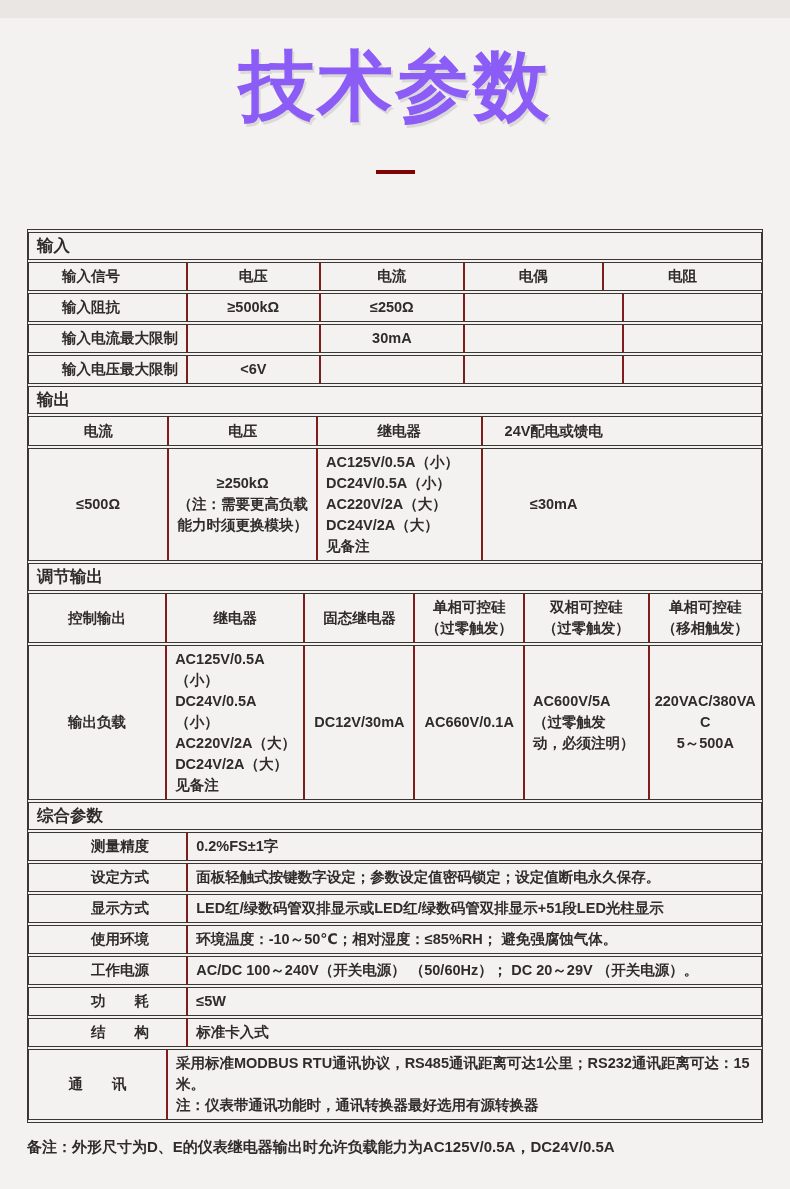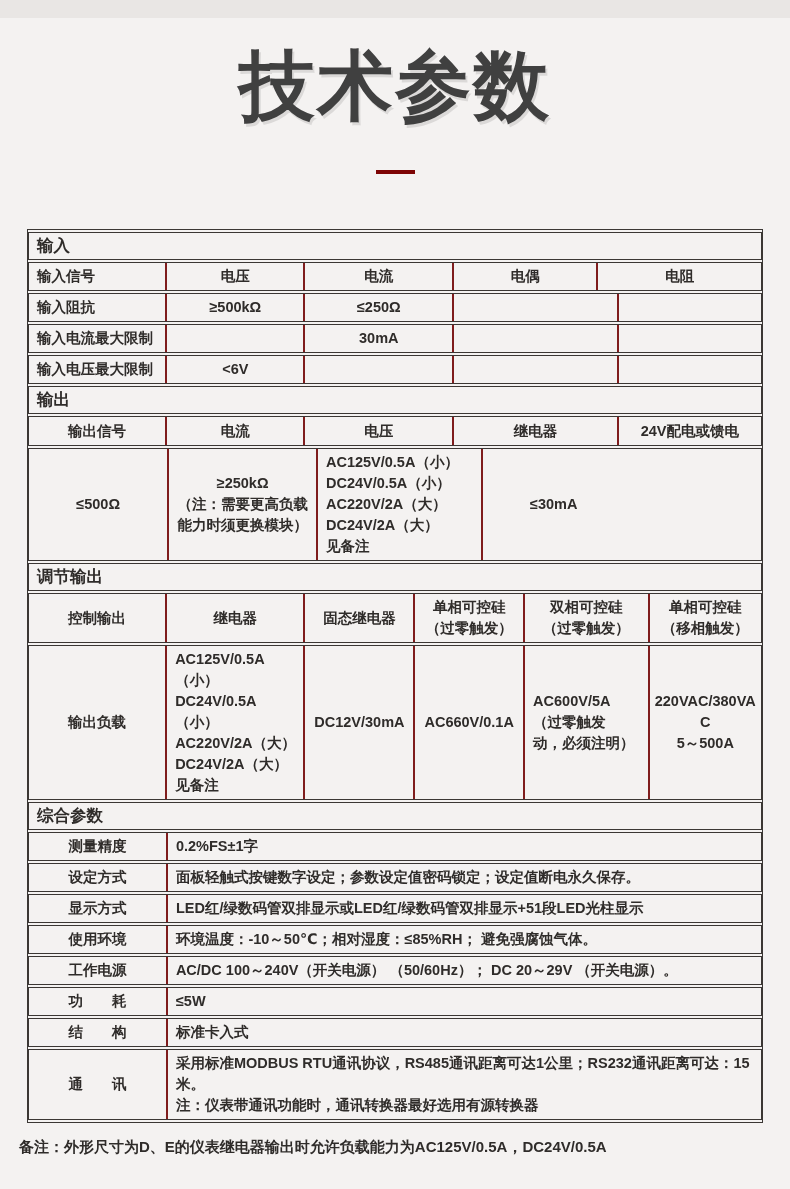--- a/index.html
+++ b/index.html
@@ -7,21 +7,21 @@
     width:790px;height:1189px;overflow:hidden;
     background:#f4f2f1;
     font-family:"Liberation Sans","DejaVu Sans",sans-serif;
     color:#2f2c2a;
   }
   .top-band{height:18px;background:#e9e6e4;}
   .title-wrap{text-align:center;padding-top:30px;}
   .page-title{
     margin:0;
     font-size:76px;line-height:76px;font-weight:900;
-    color:#404040;letter-spacing:2px;
+    color:#8b5cf6;letter-spacing:2px;
     text-shadow:2px 3px 0 rgba(0,0,0,0.10);
     font-family:Liberation Serif, serif;
   }
   .title-underline{
     width:39px;height:4px;background:#7d0404;
     margin:46px auto 0 auto;
   }
   
   .spec-table{
     width:736px;margin:55px 0 0 27px;
@@ -55,24 +55,24 @@
   }
   .cell:first-child{border-left:none;}
   .cell.left{justify-content:flex-start;text-align:left;padding-left:8px;}
   
   .w5a{flex:0 0 18.6%;} .w5b{flex:0 0 18.9%;} .w5c{flex:0 0 20.3%;}
   .w5d{flex:0 0 22.5%;} .w5e{flex:0 0 19.7%;}
   .w6a{flex:0 0 18.6%;} .w6b{flex:0 0 18.9%;} .w6c{flex:0 0 15.0%;}
   .w6d{flex:0 0 15.0%;} .w6e{flex:0 0 17.0%;} .w6f{flex:0 0 15.5%;}
   .w2a{flex:0 0 18.7%;} .w2b{flex:0 0 81.3%;}
   
-  .h26{min-height:26px;} .h28{min-height:28px;} .h44{min-height:44px;}
+  .h26{min-height:26px;padding-left:25px;} .h28{min-height:28px;} .h44{min-height:44px;}
   .h53{min-height:53px;} .h99{min-height:99px;} .h110{min-height:110px;}
   .footnote{
-    margin:15px 0 0 19px;
+    margin:15px 0 0 27px;
     font-size:15px;font-weight:700;color:#2f2c2a;
   }
 </style>
 </head>
 <body>
 
 <div class="top-band"></div>
 
 <div class="title-wrap">
   <h1 class="page-title">技术参数</h1>
@@ -109,21 +109,20 @@
       <div class="cell w5b">&lt;6V</div>
       <div class="cell w5c"></div>
       <div class="cell w5d"></div>
       <div class="cell w5e"></div>
     </div>
   </div>
 
   <div class="t-section">
     <div class="sec-header">输出</div>
     <div class="t-row h28">
-      <div class="cell w5a">输出信号</div>
       <div class="cell w5b">电流</div>
       <div class="cell w5c">电压</div>
       <div class="cell w5d">继电器</div>
       <div class="cell w5e">24V配电或馈电</div>
     </div>
     <div class="t-row h110">
       <div class="cell w5b">≤500Ω</div>
       <div class="cell w5c">≥250kΩ
 （注：需要更高负载
 能力时须更换模块）</div>

